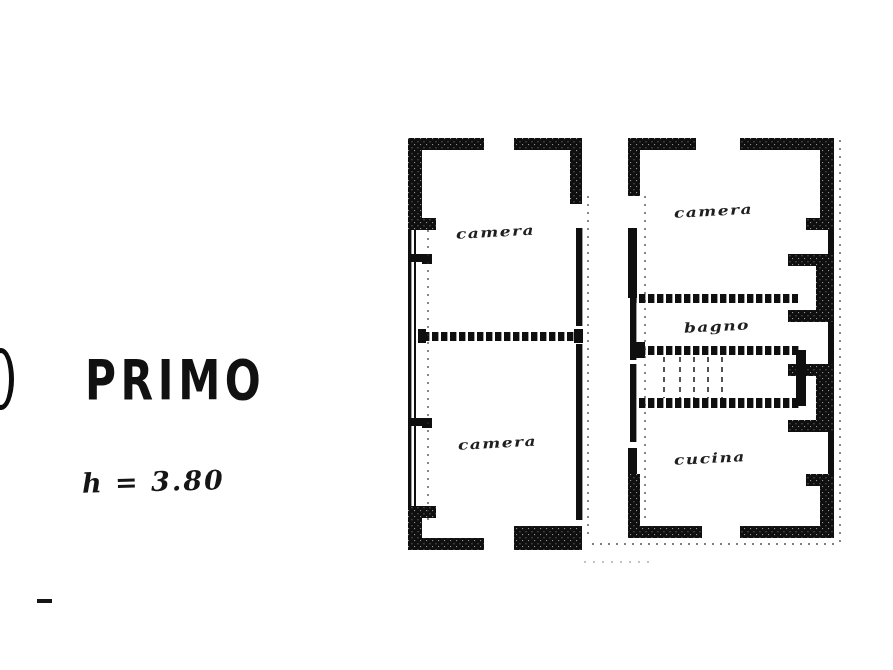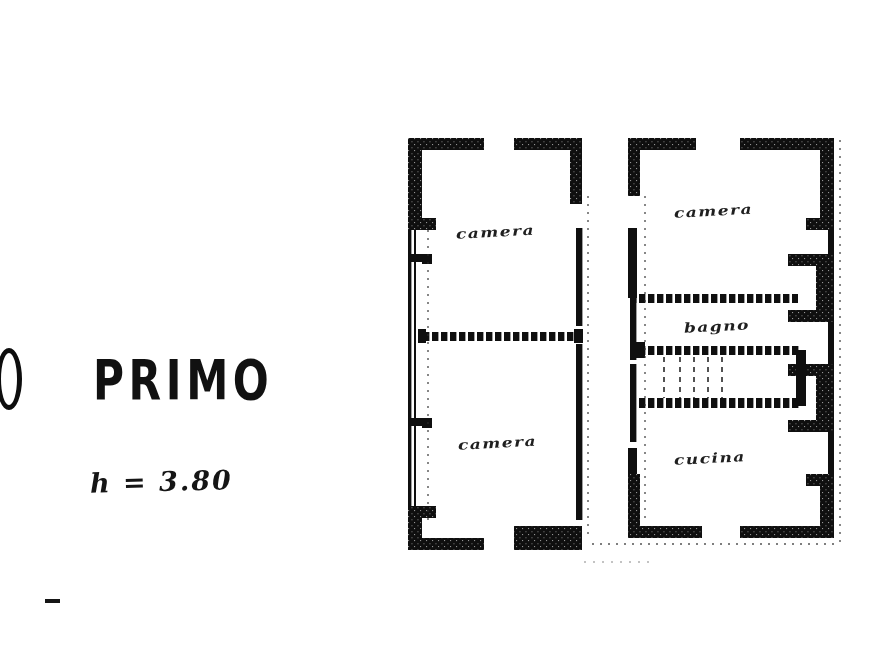--- a/index.html
+++ b/index.html
@@ -12,21 +12,21 @@
     width: 893px;
     height: 670px;
     background: #ffffff;
     overflow: hidden;
     font-family: "Liberation Sans", sans-serif;
   }
 
   
   #legend {
     position: absolute;
-    left: 8px;
+    left: 0;
     top: 150px;
     width: 370px;
     height: 330px;
   }
   #marker-cut {
     position: absolute;
     left: -12px;
     top: 198px;
     width: 26px;
     height: 62px;

